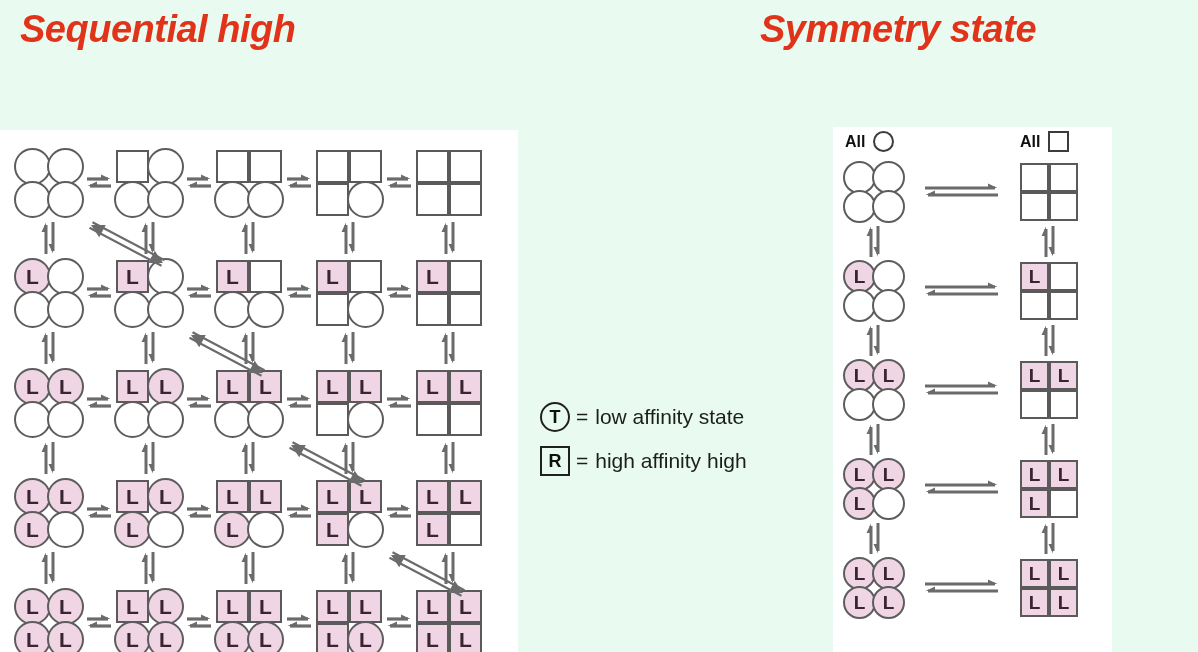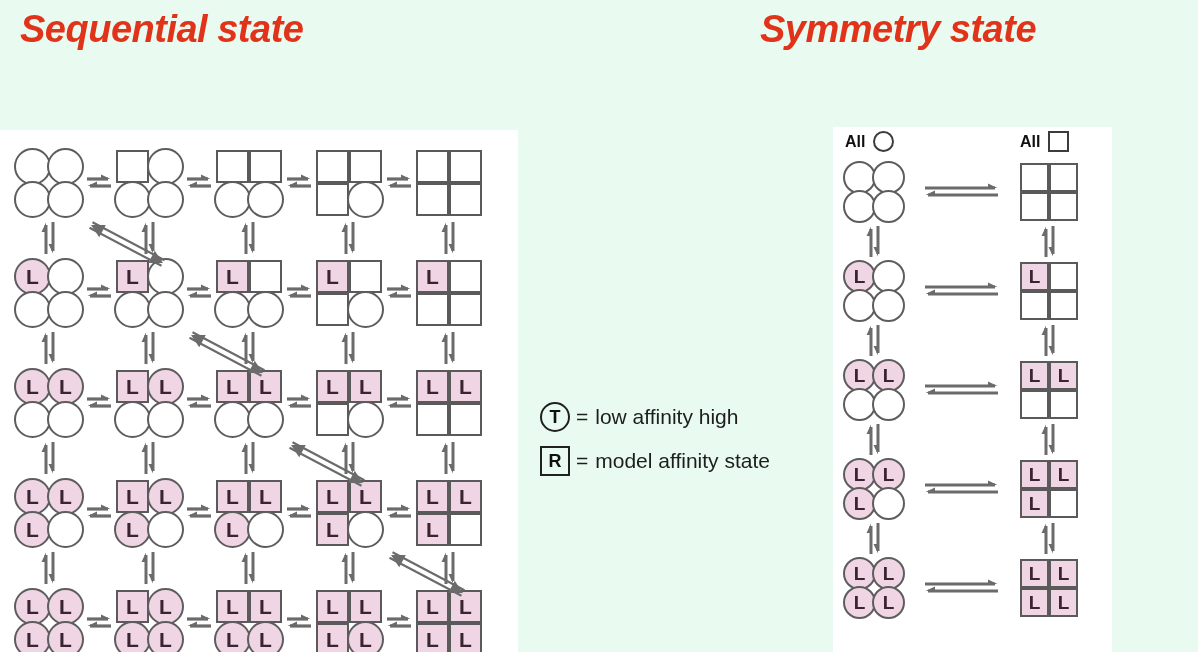--- a/index.html
+++ b/index.html
@@ -73,36 +73,36 @@
   .su.bound{ background:#f0d5e4; }
   .su.sq{ border-color:#5a5a5a; }
 
   
   .arrow{ position:absolute; }
   .arrow svg{ display:block; overflow:visible; }
 </style>
 </head>
 <body>
 
-<div class="title" id="title-seq">Sequential state</div>
+<div class="title" id="title-seq">Sequential high</div>
 <div class="title" id="title-sym">Symmetry state</div>
 
 <div class="panel" id="panel-seq"></div>
 <div class="panel" id="panel-sym"></div>
 
 <div id="legend">
   <div class="legend-row">
     <span class="legend-key circle">T</span>
     <span class="legend-text">=</span>
-    <span class="legend-text" style="margin-left:7px;">low affinity high</span>
+    <span class="legend-text" style="margin-left:7px;">low affinity state</span>
   </div>
   <div class="legend-row">
     <span class="legend-key">R</span>
     <span class="legend-text">=</span>
-    <span class="legend-text" style="margin-left:7px;">model affinity state</span>
+    <span class="legend-text" style="margin-left:7px;">high affinity high</span>
   </div>
 </div>
 
 <div id="layer-seq" style="position:absolute;left:0;top:0;width:1198px;height:652px;">
     <div class="state" style="left: 16px; top: 150px;">
       <div class="state-grid" style="width: 66px; height: 66px;">
         <div class="su circle" style="font-size: 21px; margin: -2px;"></div>
         <div class="su circle" style="font-size: 21px; margin: -2px;"></div>
         <div class="su circle" style="font-size: 21px; margin: -2px;"></div>
         <div class="su circle" style="font-size: 21px; margin: -2px;"></div>

